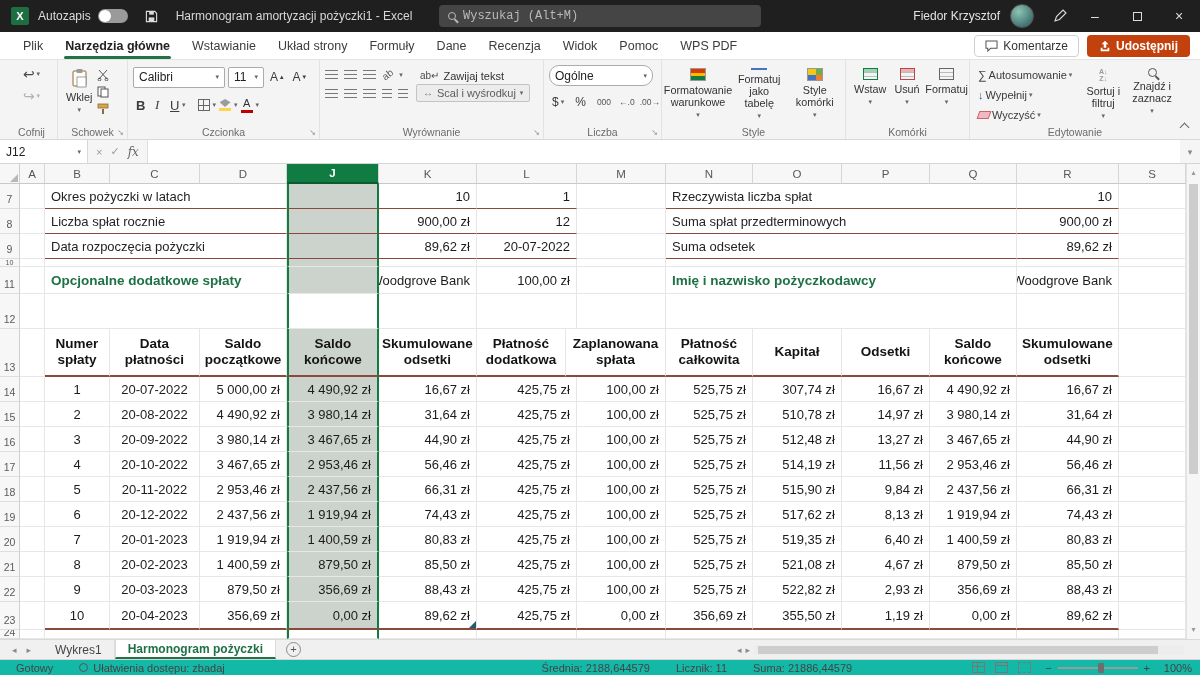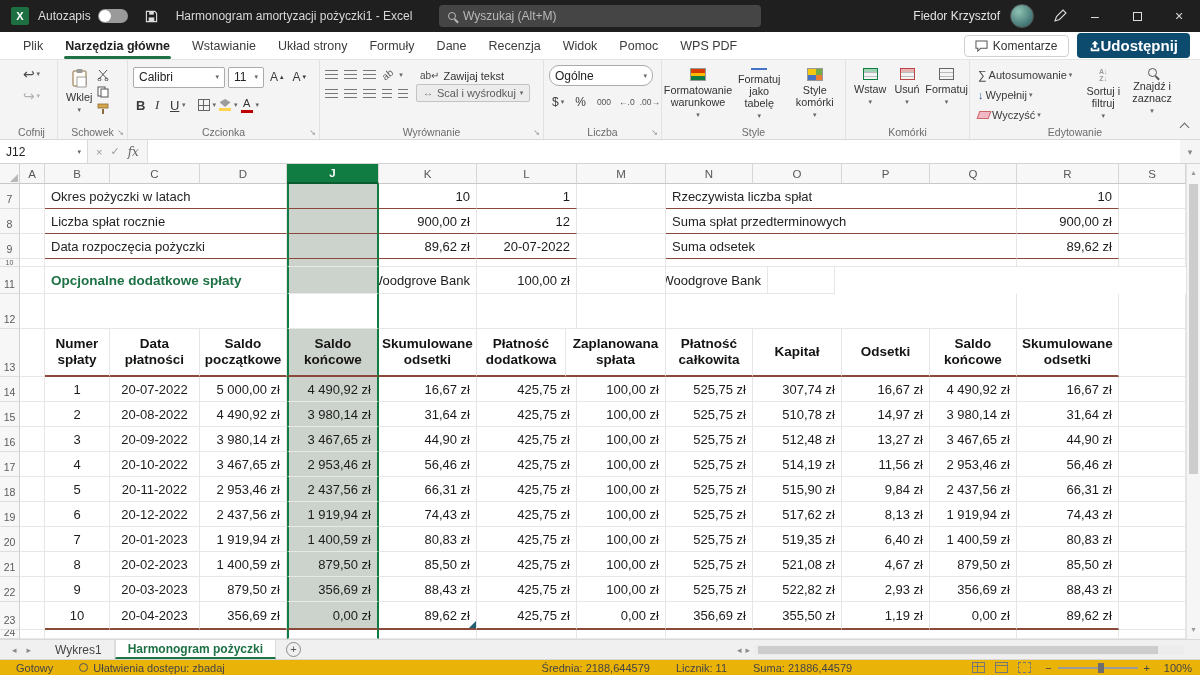--- a/index.html
+++ b/index.html
@@ -12,37 +12,37 @@
   .app{width:1200px;height:675px;display:flex;flex-direction:column;position:relative;}
 
   
   .titlebar{height:32px;background:#1f1f1f;display:flex;align-items:center;padding-left:10px;position:relative;flex:0 0 32px;color:#e3e3e3;}
   .appicon{width:20px;height:20px;margin-right:8px;display:flex;align-items:center;justify-content:center;}
   .ts-label{font-size:12px;color:#dcdcdc;}
   .tgl{width:30px;height:14px;border-radius:8px;background:#9a9a9a;position:relative;margin:0 10px 0 7px;}
   .tgl::after{content:'';position:absolute;left:1px;top:1px;width:12px;height:12px;border-radius:50%;background:#fff;}
   .tb-ic{width:28px;height:28px;display:flex;align-items:center;justify-content:center;}
   .doc-title{font-size:12px;color:#d8d8d8;margin-left:10px;white-space:nowrap;}
-  .search{position:absolute;left:50%;transform:translateX(-50%);top:5px;width:322px;height:22px;background:#454545;border-radius:4px;display:flex;align-items:center;gap:7px;padding:0 9px;color:#b9b9b9;font-size:12px;}
+  .search{position:absolute;left:50%;transform:translateX(-50%);top:5px;width:322px;height:22px;background:#454545;border-radius:4px;display:flex;align-items:center;gap:7px;padding:0 9px;color:#b9b9b9;font-size:12px;font-family:Liberation Mono, monospace;}
   .mag{width:8px;height:8px;border:1.5px solid #b9b9b9;border-radius:50%;position:relative;flex:0 0 auto;}
   .mag::after{content:'';position:absolute;width:5px;height:1.5px;background:#b9b9b9;transform:rotate(45deg);right:-4px;bottom:-2px;}
   .tb-right{margin-left:auto;display:flex;align-items:center;}
   .uname{font-size:12px;color:#e3e3e3;margin-right:10px;}
   .avatar{width:24px;height:24px;border-radius:50%;background:radial-gradient(circle at 35% 30%,#8fc3b2,#23565c);margin-right:12px;border:1px solid #555;}
   .winbtn{width:42px;height:32px;display:flex;align-items:center;justify-content:center;color:#dcdcdc;font-size:14px;}
   .maxsq{width:9px;height:9px;border:1px solid #dcdcdc;display:inline-block;}
 
   
   .tabsbar{height:28px;background:#fff;border-bottom:1px solid #e4e4e4;display:flex;align-items:center;padding-left:12px;flex:0 0 28px;}
   .mtab{padding:5px 11px;font-size:12.5px;color:#3c3c3c;position:relative;white-space:nowrap;}
   .mtab.active{font-weight:700;color:#222;}
   .mtab.active::after{content:'';position:absolute;left:10px;right:10px;bottom:-1px;height:3px;background:var(--green);border-radius:2px;}
   .tabsright{margin-left:auto;display:flex;align-items:center;gap:8px;padding-right:10px;}
   .cmbtn{display:flex;align-items:center;gap:5px;border:1px solid #d1d1d1;border-radius:4px;padding:3px 10px;font-size:12px;color:#333;background:#fff;}
-  .shbtn{display:flex;align-items:center;border-radius:4px;padding:4px 12px;font-size:15px;color:#fff;background:#0c4a6e;font-weight:600;}
+  .shbtn{display:flex;align-items:center;gap:5px;border-radius:4px;padding:4px 12px;font-size:12px;color:#fff;background:#c2410c;font-weight:600;}
 
   
   .ribbon{height:80px;background:#f4f4f4;border-bottom:1px solid #d8d8d8;display:flex;flex:0 0 80px;padding-left:6px;position:relative;}
   .rgroup{position:relative;height:100%;padding:5px 5px 16px;border-right:1px solid #e2e2e2;display:flex;flex-direction:column;gap:4px;flex:0 0 auto;}
   .glabel{position:absolute;bottom:1px;left:0;right:0;text-align:center;font-size:10.5px;color:#6b6b6b;white-space:nowrap;}
   .launcher{position:absolute;bottom:2px;right:3px;font-size:8px;color:#909090;}
   .rrow{display:flex;align-items:center;gap:3px;height:24px;}
   .sbtn{display:inline-flex;align-items:center;gap:2px;padding:2px 3px;border-radius:3px;color:#3b3b3b;font-size:12px;}
   .dd{font-size:7px;color:#666;}
   .combo{display:flex;align-items:center;justify-content:space-between;background:#fff;border:1px solid #ababab;border-radius:2px;padding:1px 5px;font-size:12px;color:#222;height:21px;}
@@ -120,21 +120,21 @@
   .snav{display:flex;align-items:center;gap:10px;padding:0 12px;color:#8a8a8a;font-size:9px;}
   .stab{display:flex;align-items:center;padding:0 12px;color:#444;border-right:1px solid #dcdcdc;}
   .stab.active{background:#fff;color:#1e7145;font-weight:700;border-bottom:2px solid var(--green);border-left:1px solid #dcdcdc;}
   .addsheet{width:15px;height:15px;border:1px solid #8a8a8a;border-radius:50%;color:#555;font-size:11px;line-height:13px;text-align:center;align-self:center;margin-left:10px;}
   .hscroll{margin-left:auto;display:flex;align-items:center;gap:4px;padding-right:16px;}
   .hs-ar{color:#8a8a8a;font-size:9px;}
   .hs-track{width:430px;height:10px;background:#ededed;position:relative;}
   .hs-thumb{position:absolute;left:4px;top:1px;height:8px;width:400px;background:#cdcdcd;}
 
   
-  .statusbar{height:16px;background:#eab308;border-top:1px solid #d6d6d6;display:flex;align-items:center;font-size:11px;color:#444;flex:0 0 16px;padding:0 8px 0 16px;}
+  .statusbar{height:16px;background:#14b8a6;border-top:1px solid #d6d6d6;display:flex;align-items:center;font-size:11px;color:#444;flex:0 0 16px;padding:0 8px 0 16px;}
   .access{display:flex;align-items:center;gap:5px;margin-left:26px;}
   .acc-icon{width:9px;height:9px;border:1px solid #555;border-radius:50%;position:relative;}
   .stats{margin-left:auto;display:flex;gap:26px;}
   .views{display:flex;gap:10px;margin-left:120px;align-items:center;}
   .vicon{width:13px;height:11px;border:1px solid #777;}
   .vicon.vgrid{background:linear-gradient(#777,#777) 0 3px/100% 1px no-repeat,linear-gradient(90deg,#777,#777) 4px 0/1px 100% no-repeat;}
   .vicon.vpage{background:linear-gradient(#777,#777) 0 2px/100% 1px no-repeat;}
   .vicon.vbreak{border-style:dashed;border-width:1px;}
   .zoomctl{display:flex;align-items:center;gap:6px;margin-left:14px;}
   .ztrack{width:80px;height:2px;background:#9a9a9a;position:relative;}
@@ -503,20 +503,21 @@
         </div>
 
         <div class="grow h27">
           <div class="rowhdr">11</div>
           <div class="cell w-a"></div>
           <div class="cell merge-bcd lbl section-title">Opcjonalne dodatkowe spłaty</div>
           <div class="cell w-j jcell jgray"></div>
           <div class="cell w-k ar">Woodgrove Bank</div>
           <div class="cell w-l ar">100,00 zł</div>
           <div class="cell w-m"></div>
+          <div class="cell merge-nq lbl section-title">Imię i nazwisko pożyczkodawcy</div>
           <div class="cell w-r ar">Woodgrove Bank</div>
           <div class="cell w-s"></div>
         </div>
 
         <div class="grow h35">
           <div class="rowhdr">12</div>
           <div class="cell w-a"></div>
           <div class="cell merge-bcd"></div>
           <div class="cell w-j jcell"></div>
           <div class="cell w-k"></div>

